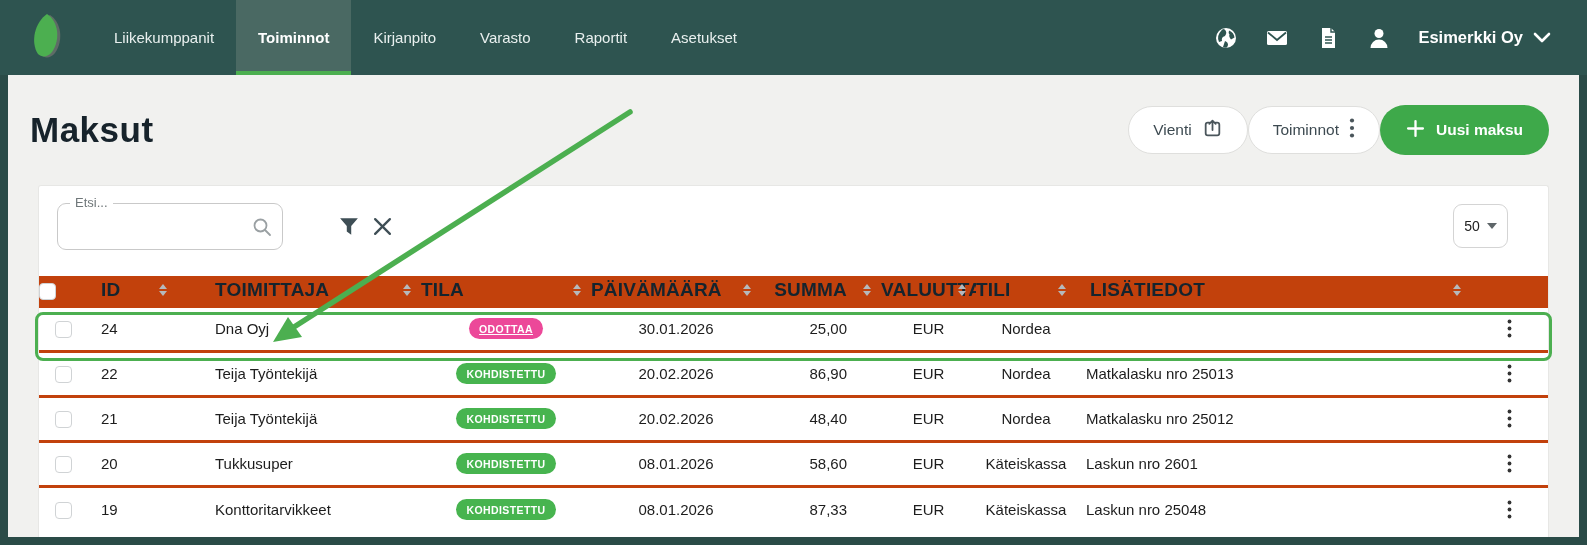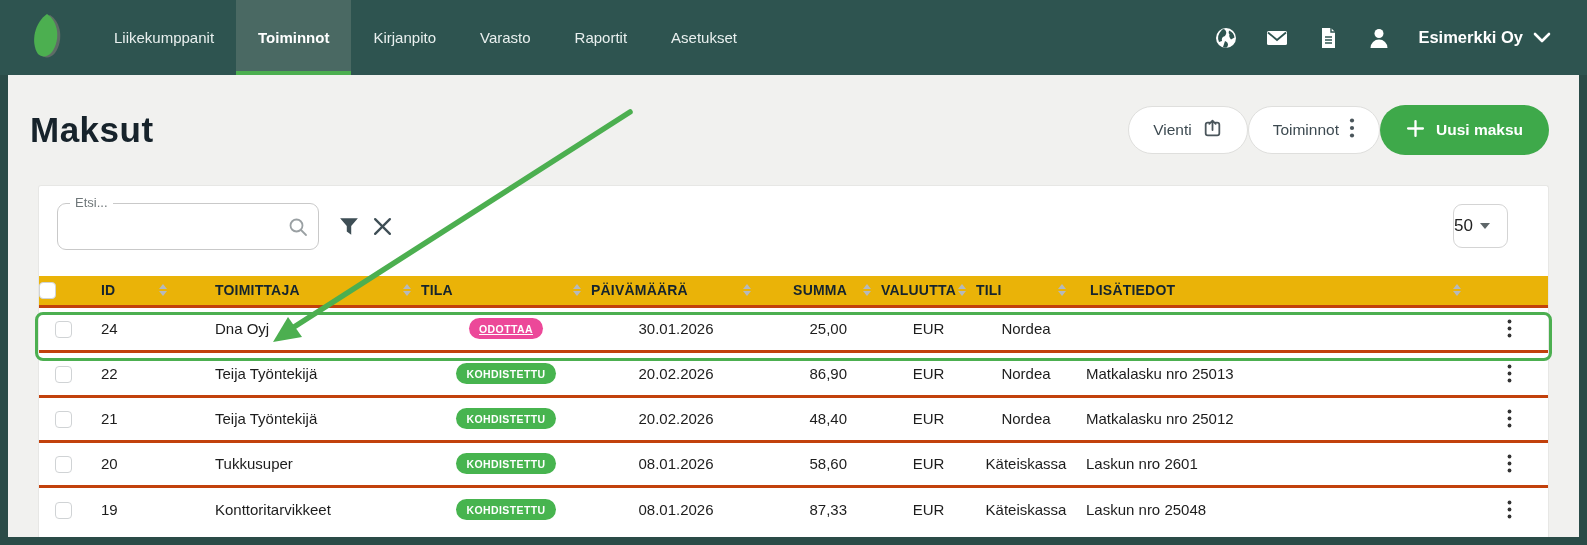--- a/index.html
+++ b/index.html
@@ -55,56 +55,56 @@
   }
 
   
   .panel {
     position: absolute; left: 30px; right: 30px; top: 185px; bottom: 0;
     background: #fff; border: 1px solid #E7E7E5; border-bottom: none;
     border-radius: 3px 3px 0 0; overflow: hidden;
   }
   .search-row { position: relative; height: 90px; }
   .search-field {
-    position: absolute; left: 18px; top: 17px; width: 262px; height: 47px;
+    position: absolute; left: 18px; top: 17px; width: 226px; height: 47px;
     border: 1px solid #C9C9C9; border-radius: 9px; background: #fff;
   }
   .search-label {
     position: absolute; top: -9px; left: 12px; padding: 0 5px;
     background: #fff; font-size: 13px; color: #6F7779;
   }
   .search-input {
     border: none; outline: none; width: calc(100% - 44px); height: 100%;
     padding: 0 0 0 14px; font-size: 15px; color: #222; background: transparent;
   }
   .search-magnifier { position: absolute; right: 10px; top: 13px; width: 20px; height: 20px; }
   .icon-btn {
     position: absolute; top: 31px; width: 20px; height: 20px;
     display: inline-flex; cursor: pointer;
   }
   .filter-btn { left: 300px; }
   .clear-btn { left: 334px; }
   .page-size {
     position: absolute; right: 40px; top: 18px; width: 55px; height: 44px;
     border: 1px solid #D4D4D4; border-radius: 9px; background: #fff;
-    display: inline-flex; align-items: center; gap: 7px;
-    font-size: 17px; color: #222; cursor: pointer;
+    display: inline-flex; align-items: center; justify-content: center; gap: 7px;
+    font-size: 14px; color: #222; cursor: pointer;
   }
   .caret-down {
     width: 0; height: 0; border-left: 5px solid transparent;
     border-right: 5px solid transparent; border-top: 6px solid #5E6669;
   }
 
   
   table { border-collapse: collapse; table-layout: fixed; width: 1509px; }
   col.c-sel{width:48px} col.c-id{width:90px} col.c-toim{width:244px}
   col.c-tila{width:170px} col.c-pvm{width:170px} col.c-sum{width:120px}
   col.c-val{width:95px} col.c-tili{width:100px} col.c-lis{width:395px} col.c-act{width:77px}
   thead th {
-    height: 30px; background: #eab308; font-size: 14px; font-weight: bold;
+    height: 30px; background: #c2410c; font-size: 19px; font-weight: bold;
     color: #15242E; letter-spacing: 0.2px; position: relative; white-space: nowrap;
   }
   th.al-l { text-align: left; padding-left: 14px; }
   th.al-l2 { text-align: left; padding-left: 38px; }
   th.al-c { text-align: left; }
   th.al-r { text-align: right; padding-right: 34px; }
   .sort {
     position: absolute; right: 10px; top: 50%; transform: translateY(-50%);
     display: inline-flex; flex-direction: column; gap: 2px; cursor: pointer;
   }

